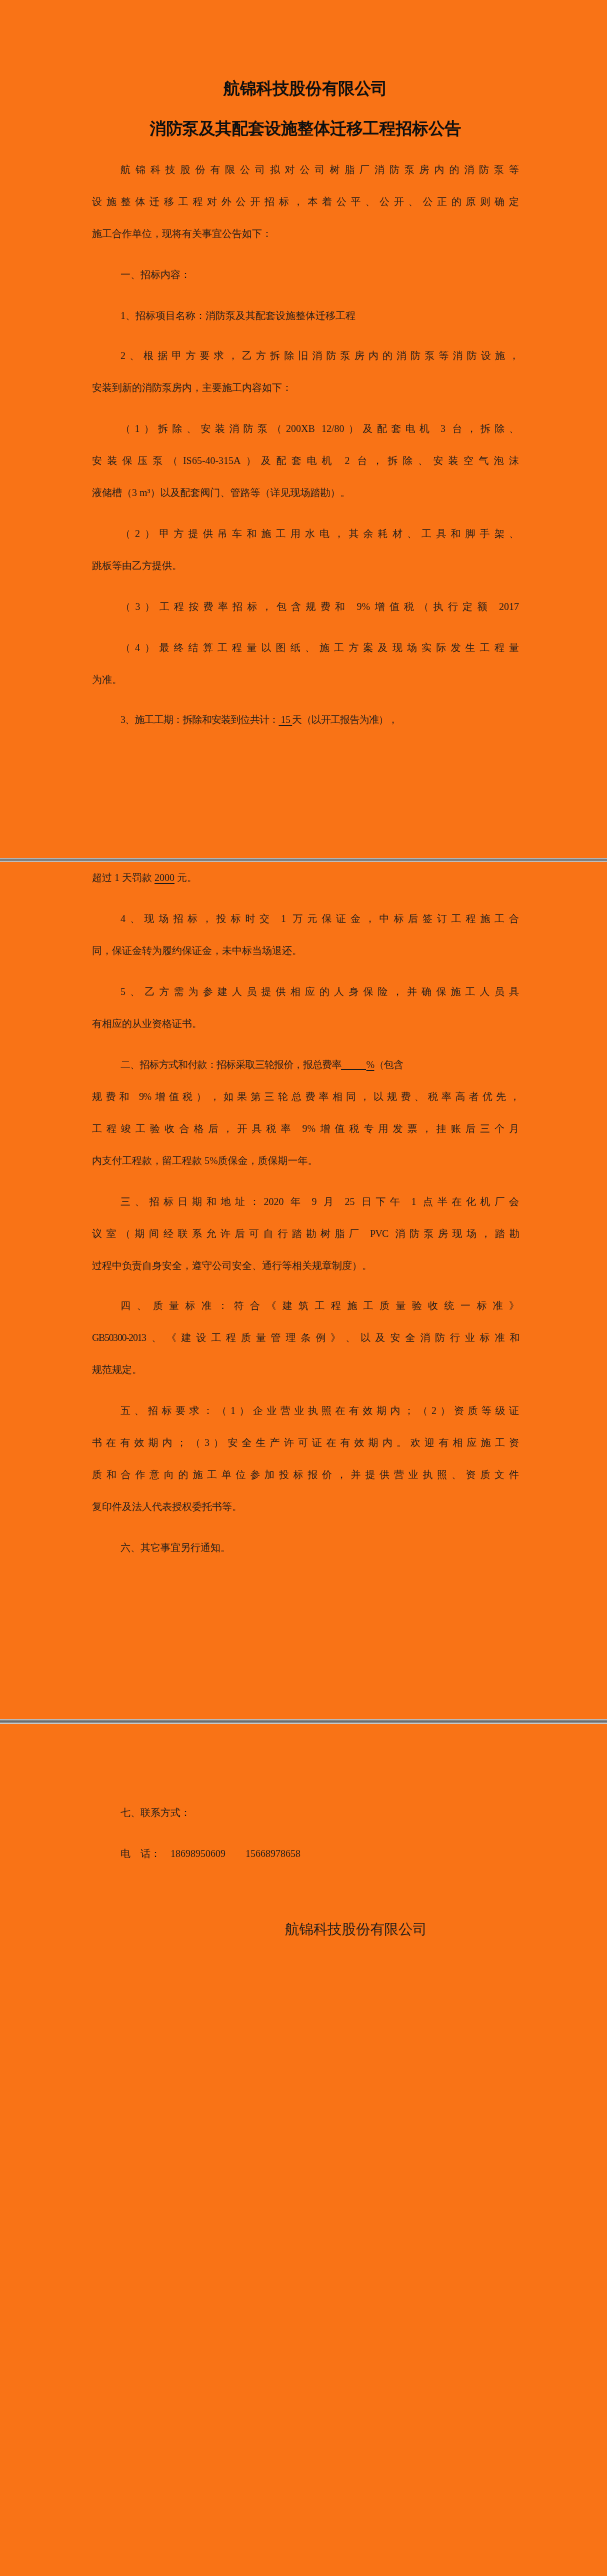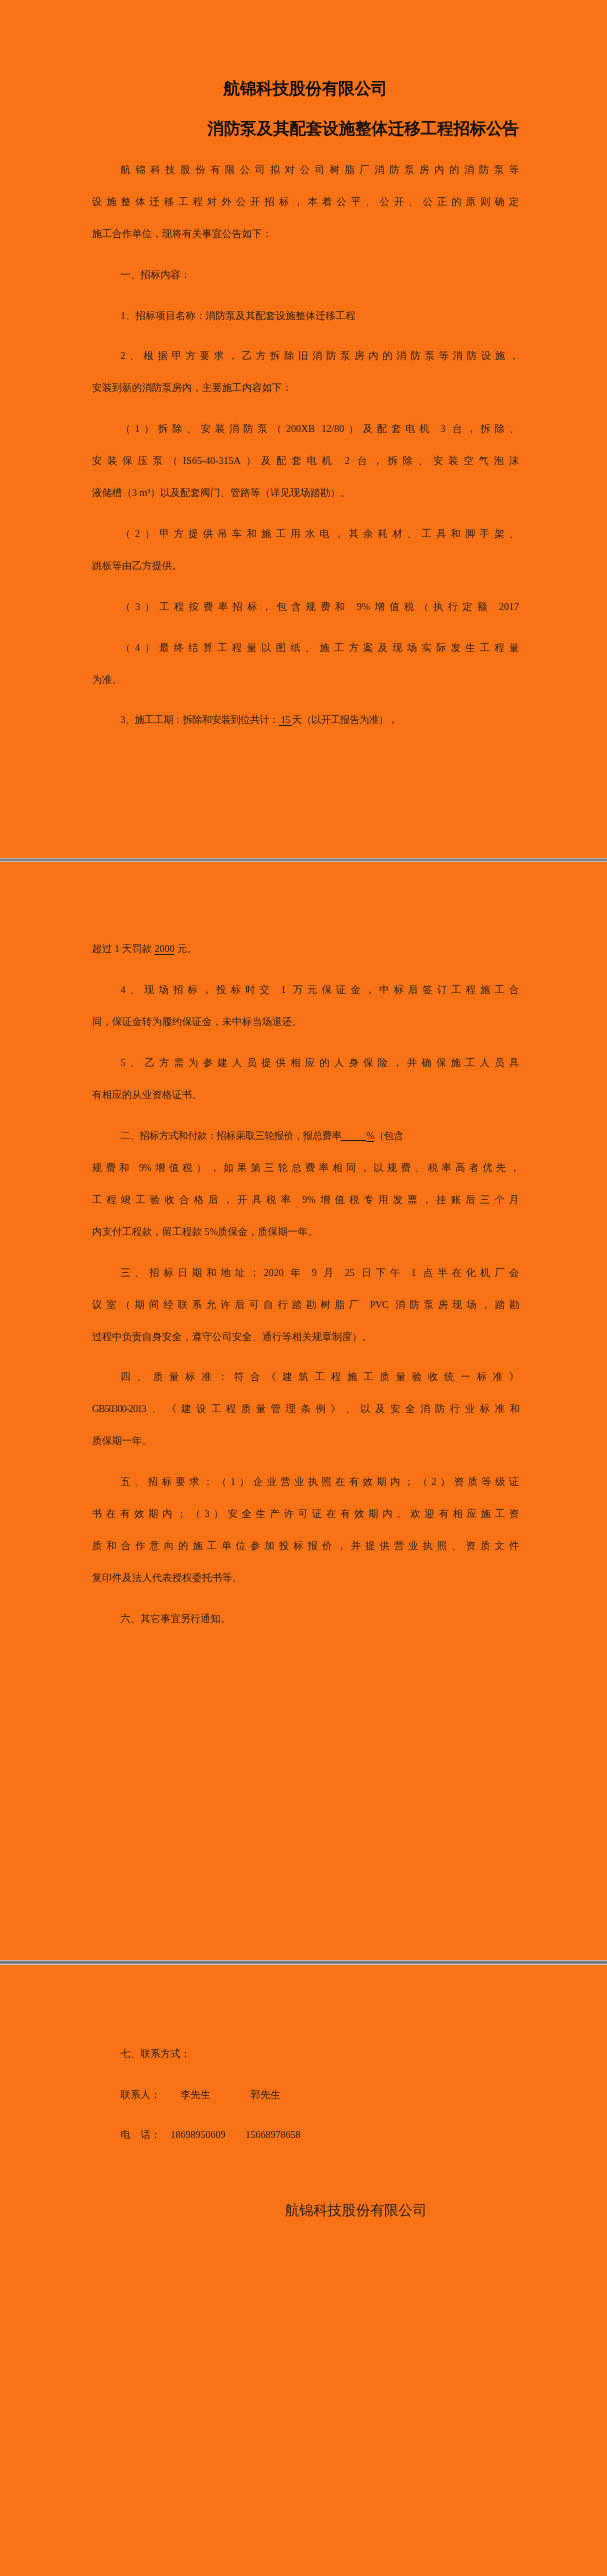--- a/index.html
+++ b/index.html
@@ -4,32 +4,32 @@
 <style>
   html,body{margin:0;padding:0;background:#ffffff;}
   body{
     width:608px;height:2576px;
     font-family:"Liberation Serif","DejaVu Serif",serif;
     color:#1c1c1c;
     overflow:hidden;
   }
   .page{position:relative;background:#f97316;box-sizing:border-box;}
   #page1{height:858px;padding-top:73px;}
-  #page2{height:1098px;padding-top:71px;}
+  #page2{height:857px;}
   #page3{height:913px;padding-top:73px;}
   .divider{
     height:4.4px;
     background:linear-gradient(180deg,#d6d6d6 0%,#8d8d8d 25%,#6e6e6e 50%,#9a9a9a 78%,#ececec 100%);
   }
   .title{
     margin:0 0 0 92px;width:427px;
     text-align:center;font-size:16.4px;font-weight:bold;
     height:32px;line-height:32px;white-space:nowrap;color:#101010;
   }
-  #doc-subtitle{margin-top:7.7px;text-align:right;}
+  #doc-subtitle{margin-top:7.7px;}
   .ln{
     margin:0 0 0 92px;width:427px;box-sizing:border-box;
     height:32px;line-height:32px;font-size:10px;
     white-space:nowrap;text-align:justify;
   }
   .fill{text-align-last:justify;}
   .ind{padding-left:28.5px;}
   .gap{margin-top:8.8px;}
   .intro-start{margin-top:9.3px;}
   .tight{letter-spacing:-0.4px;}
@@ -98,34 +98,33 @@
     <p class="ln fill tight2">规费和 9%增值税），如果第三轮总费率相同，以规费、税率高者优先，</p>
     <p class="ln fill">工程竣工验收合格后，开具税率 9%增值税专用发票，挂账后三个月</p>
     <p class="ln">内支付工程款，留工程款 5%质保金，质保期一年。</p>
 
     <p class="ln ind gap fill">三、招标日期和地址：2020 年 9 月 25 日下午 1 点半在化机厂会</p>
     <p class="ln fill tight">议室（期间经联系允许后可自行踏勘树脂厂 PVC 消防泵房现场，踏勘</p>
     <p class="ln">过程中负责自身安全，遵守公司安全、通行等相关规章制度）。</p>
 
     <p class="ln ind gap fill">四、质量标准：符合《建筑工程施工质量验收统一标准》</p>
     <p class="ln fill tight2">GB50300-2013、《建设工程质量管理条例》、以及安全消防行业标准和</p>
-    <p class="ln">质保期一年。</p>
+    <p class="ln">规范规定。</p>
 
     <p class="ln ind gap fill">五、招标要求：（1）企业营业执照在有效期内；（2）资质等级证</p>
     <p class="ln fill">书在有效期内；（3）安全生产许可证在有效期内。欢迎有相应施工资</p>
     <p class="ln fill">质和合作意向的施工单位参加投标报价，并提供营业执照、资质文件</p>
     <p class="ln">复印件及法人代表授权委托书等。</p>
 
     <p class="ln ind gap">六、其它事宜另行通知。</p>
   </section>
 
   <div class="divider"></div>
 
   <section class="page" id="page3">
     <p class="ln ind">七、联系方式：</p>
-    <p class="ln ind gap">联系人：　　李先生　　　　郭先生</p>
     <p class="ln ind gap">电　话：　18698950609　　15668978658</p>
 
     <p class="sig">航锦科技股份有限公司</p>
   </section>
 
 </div>
 
 
 </body></html>

